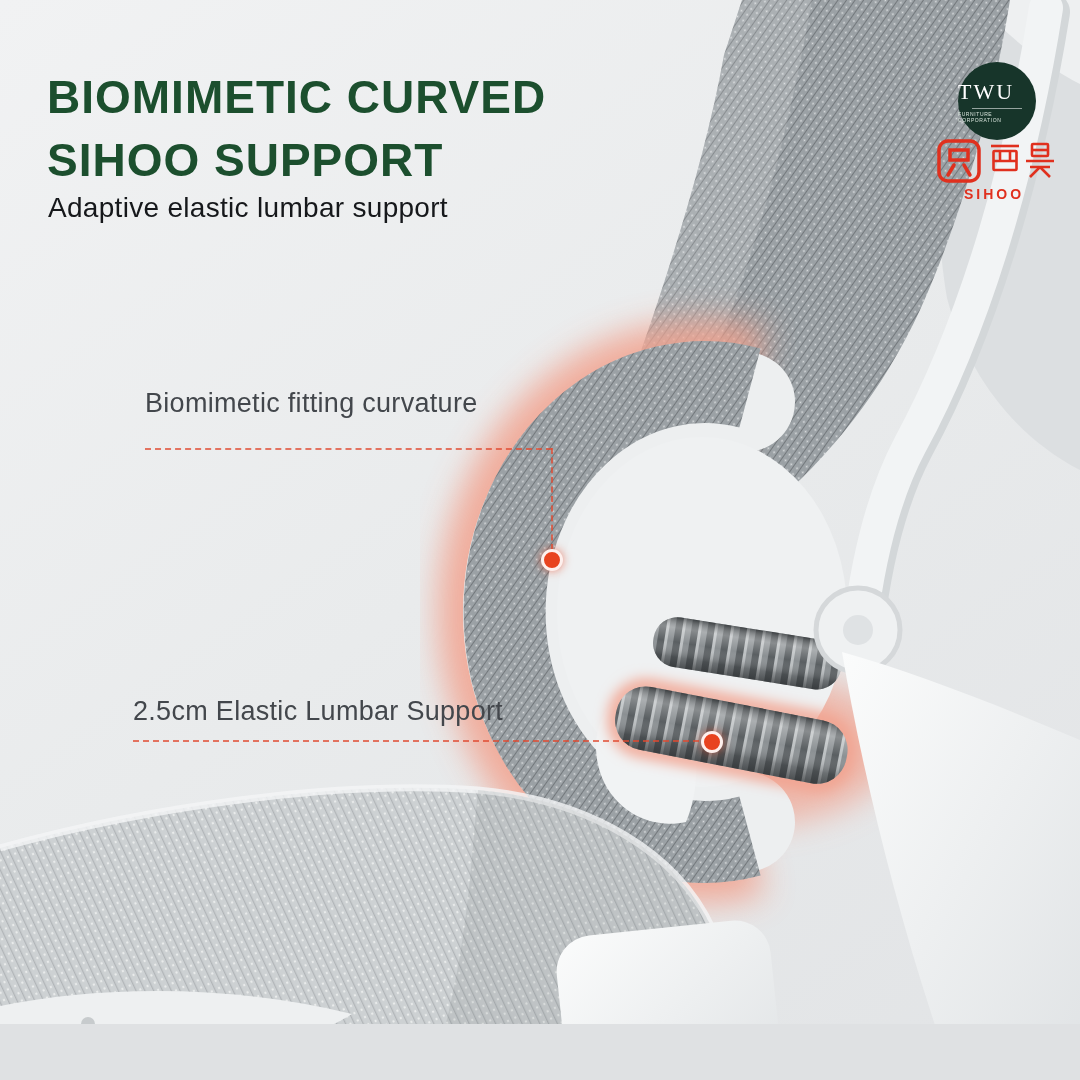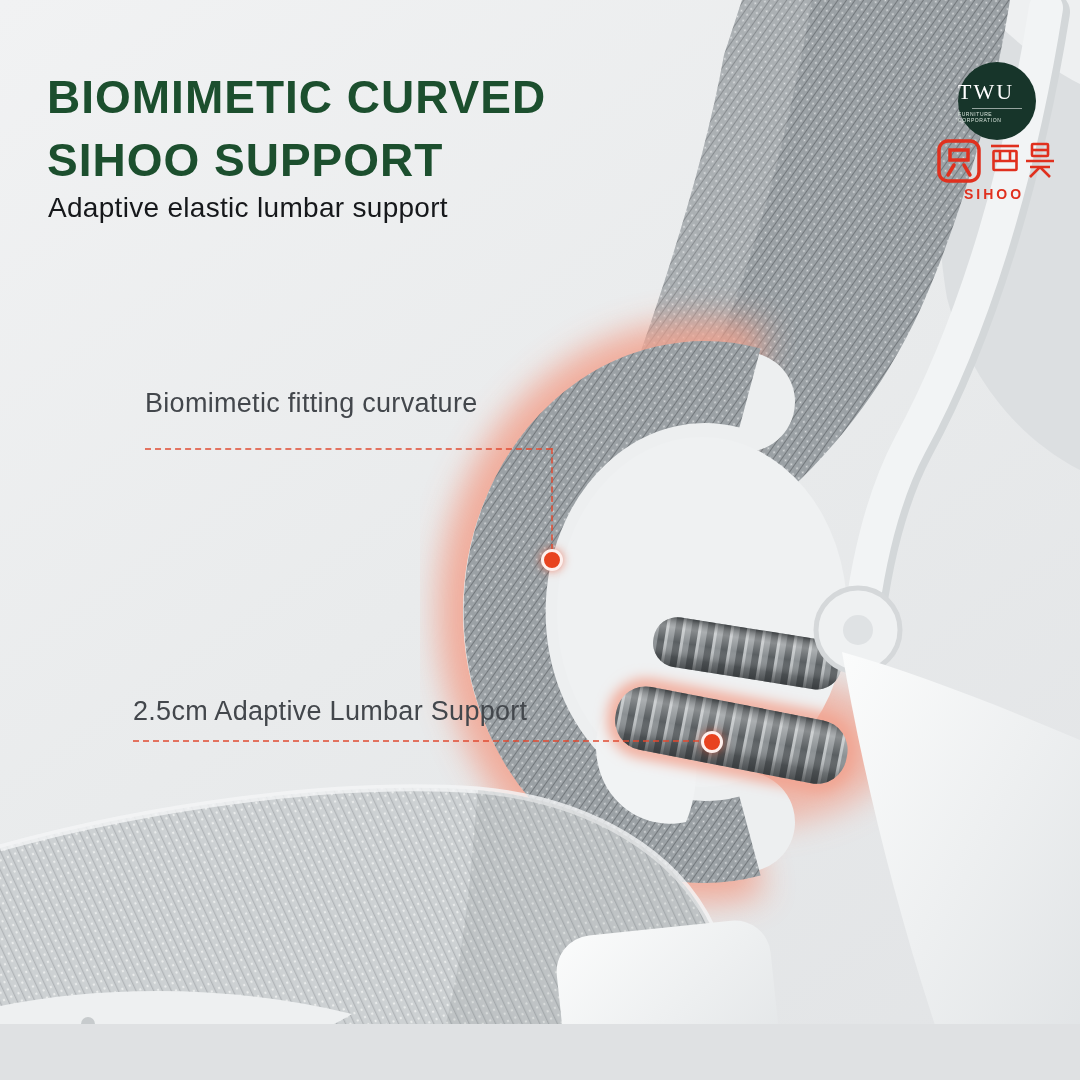--- a/index.html
+++ b/index.html
@@ -181,17 +181,17 @@
       </svg>
     </div>
     <div class="sihoo-latin">SIHOO</div>
   </div>
 
   <div class="callout callout-1">Biomimetic fitting curvature</div>
   <div class="leader l1h"></div>
   <div class="leader l1v"></div>
   <div class="dot dot-1"></div>
 
-  <div class="callout callout-2">2.5cm Adaptive Lumbar Support</div>
+  <div class="callout callout-2">2.5cm Elastic Lumbar Support</div>
   <div class="leader l2h"></div>
   <div class="dot dot-2"></div>
 
 </div>
 
 </body></html>

